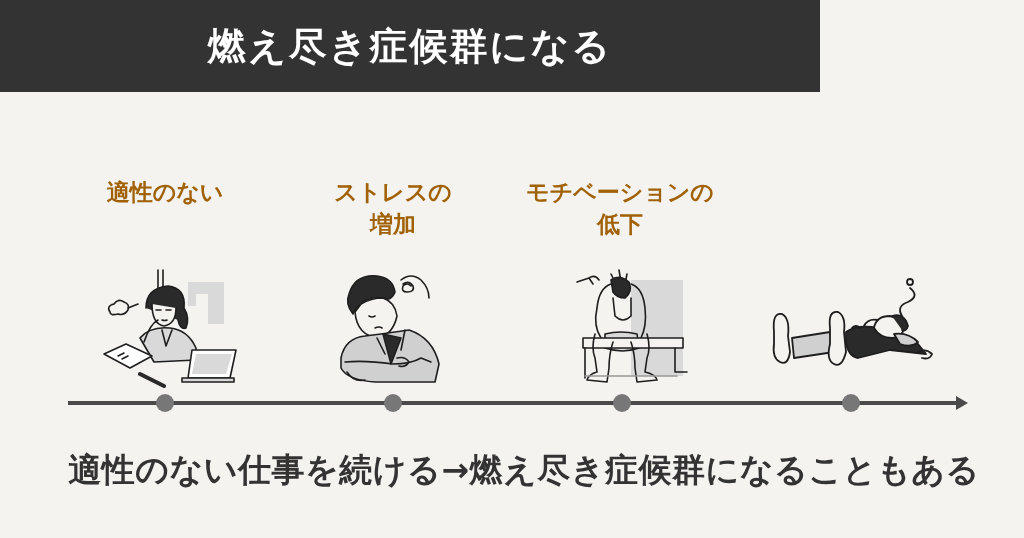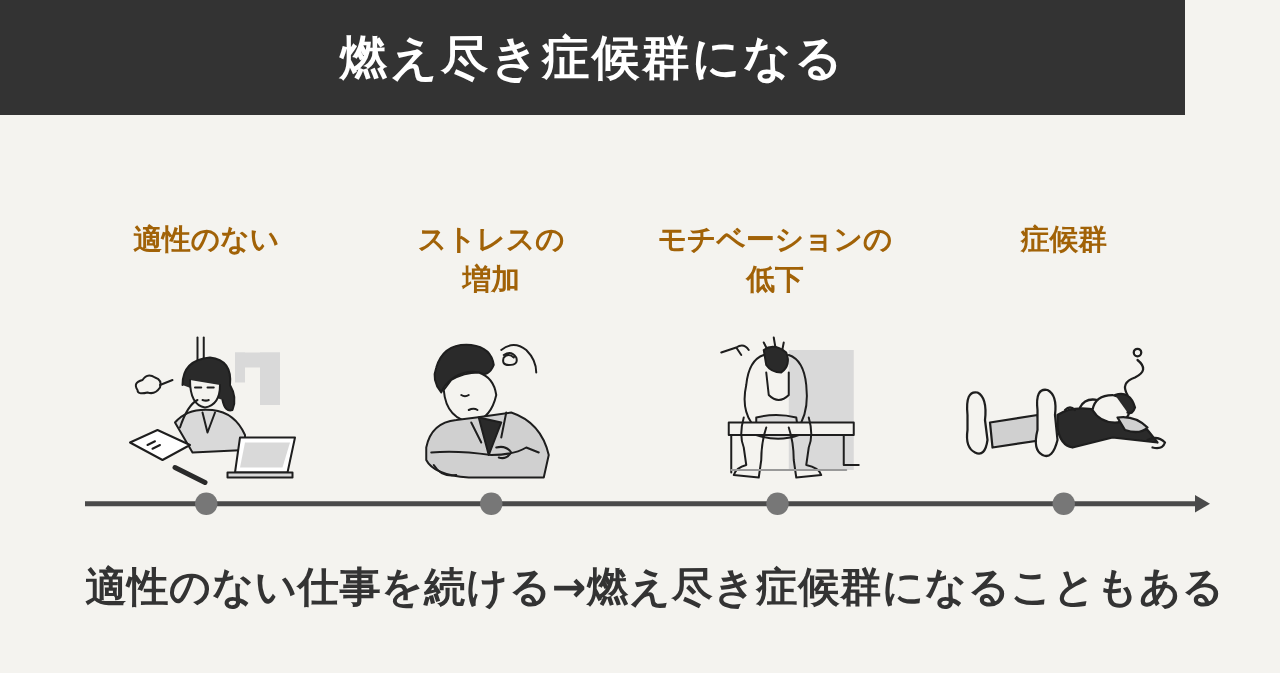--- a/index.html
+++ b/index.html
@@ -3,21 +3,21 @@
 <meta charset="utf-8">
 <style>
   html, body { margin: 0; padding: 0; }
   body {
     width: 1024px; height: 538px; overflow: hidden;
     background: #f4f3ef;
     font-family: "DejaVu Sans", "Liberation Sans", sans-serif;
     position: relative;
   }
   .header {
-    position: absolute; left: 0; top: 0; width: 948px; height: 92px;
+    position: absolute; left: 0; top: 0; width: 820px; height: 92px;
     background: #333333;
     display: flex; align-items: center; justify-content: center;
   }
   .header-title {
     color: #ffffff; font-size: 38px; font-weight: bold; letter-spacing: 2px;
   }
   .stage-label {
     position: absolute; top: 176px; width: 240px;
     text-align: center; color: #a16207;
     font-size: 23px; font-weight: bold; line-height: 32px;
@@ -54,21 +54,20 @@
 </div>
 <div class="stage-label" style="left:273px;">
   <span>ストレスの</span>
   <span>増加</span>
 </div>
 <div class="stage-label" style="left:500px;">
   <span>モチベーションの</span>
   <span>低下</span>
 </div>
 <div class="stage-label" style="left:731px;">
-  <span>症候群</span>
 </div>
 
 <svg class="illustration" style="left:100px;top:268px;" width="140" height="120" viewBox="0 0 140 120" fill="none" stroke="#1e1e1e" stroke-width="1.6" stroke-linecap="round" stroke-linejoin="round">
   <rect x="88" y="14" width="36" height="12" fill="#d9d9d9" stroke="none"></rect>
   <rect x="108" y="14" width="16" height="42" fill="#d9d9d9" stroke="none"></rect>
   <rect x="88" y="14" width="8" height="24" fill="#d9d9d9" stroke="none"></rect>
   <line x1="58" y1="2" x2="58" y2="22"></line>
   <line x1="63" y1="2" x2="63" y2="22"></line>
   <path d="M46 40 Q46 20 68 18 Q86 20 84 40 Q90 50 86 60 Q80 62 78 52" fill="#2a2a2a"></path>
   <path d="M52 36 Q52 56 64 58 Q76 56 76 40" fill="#f4f3ef"></path>

